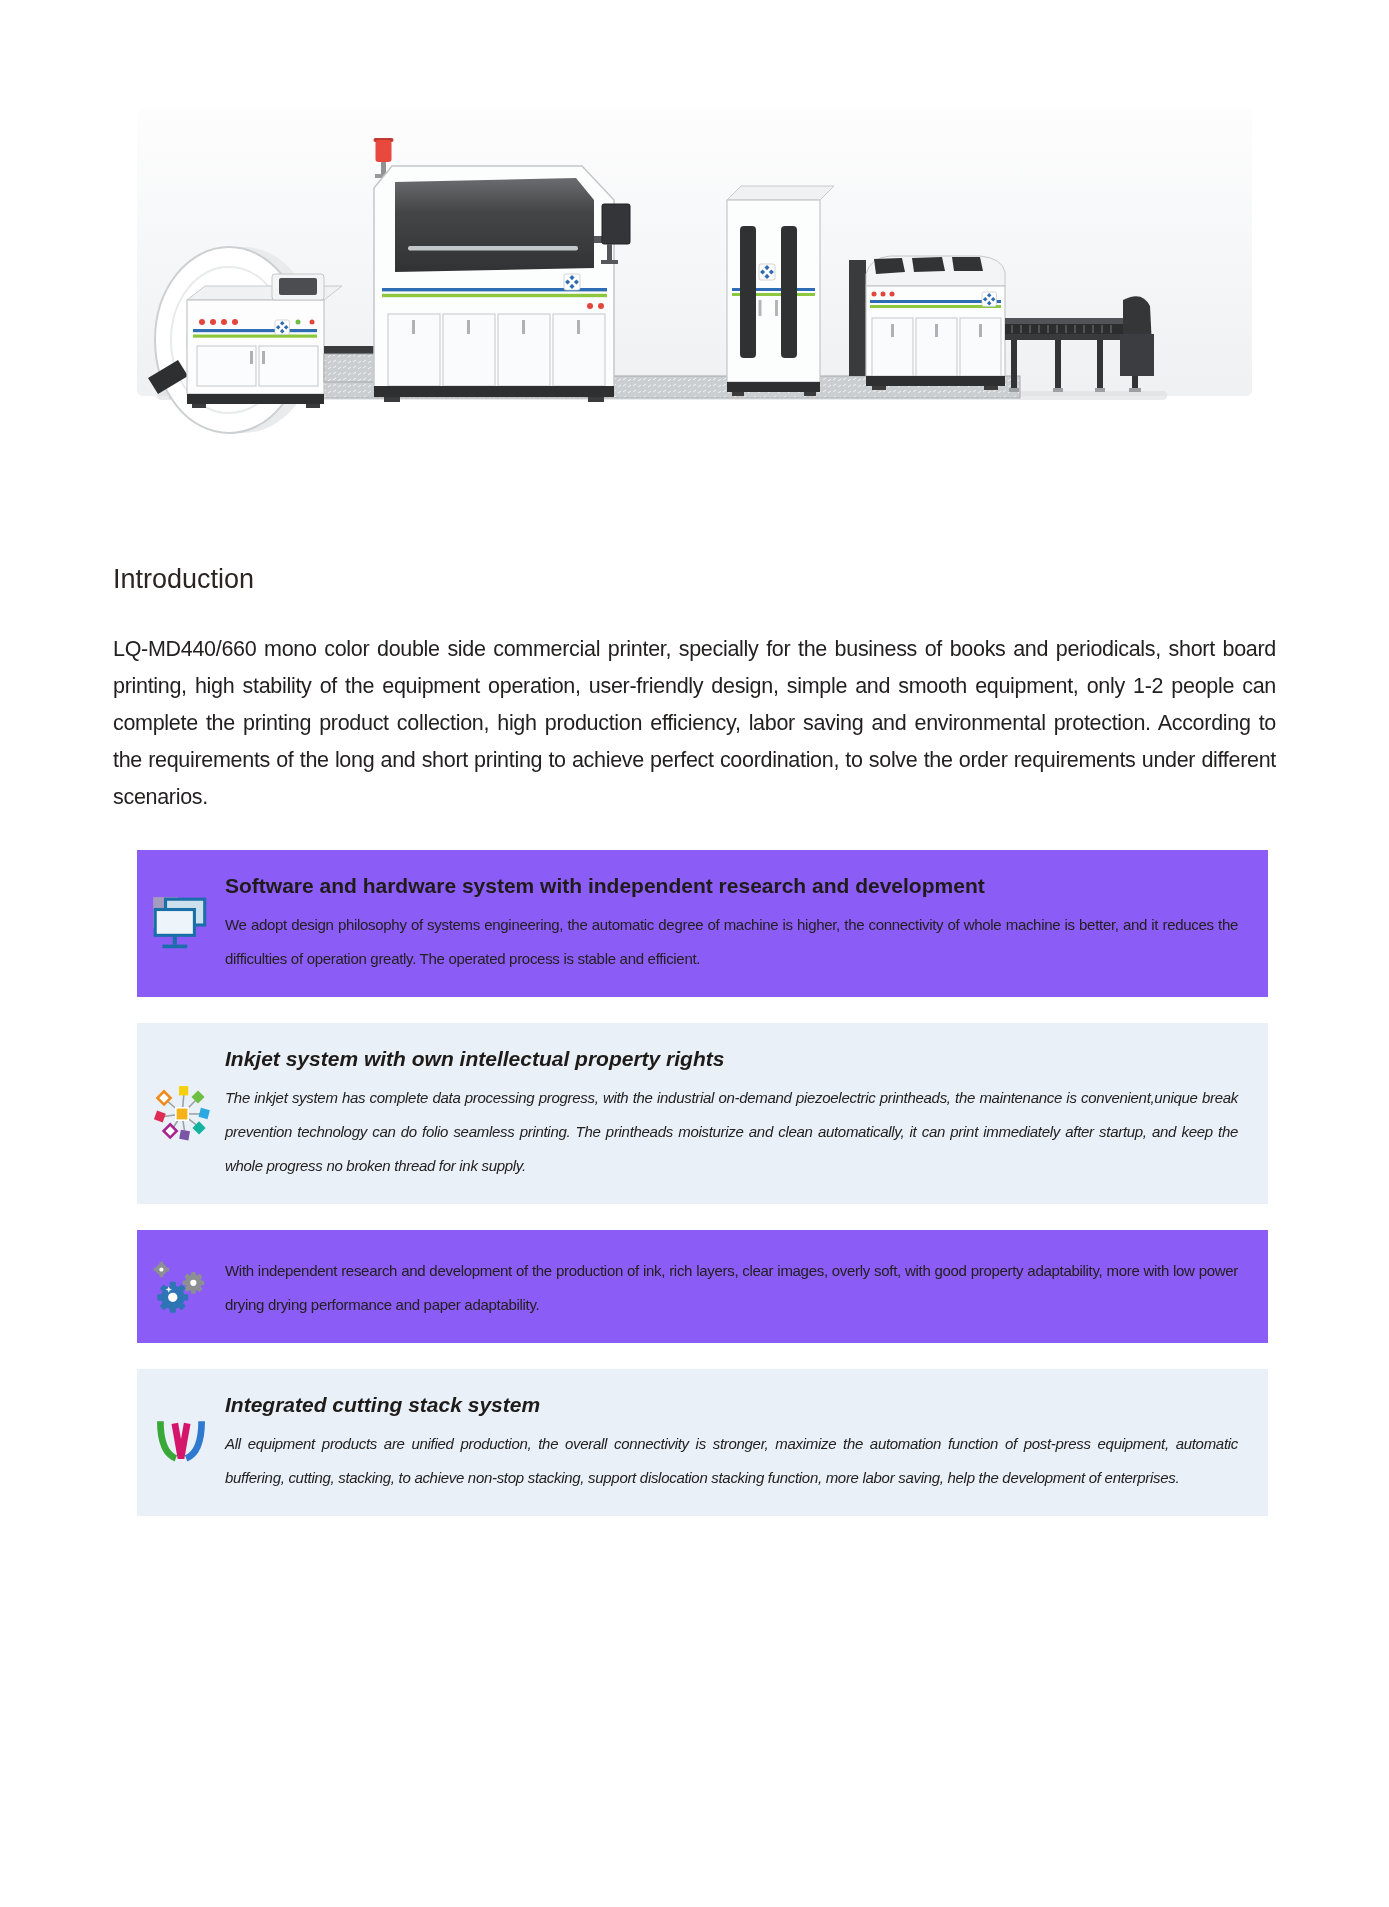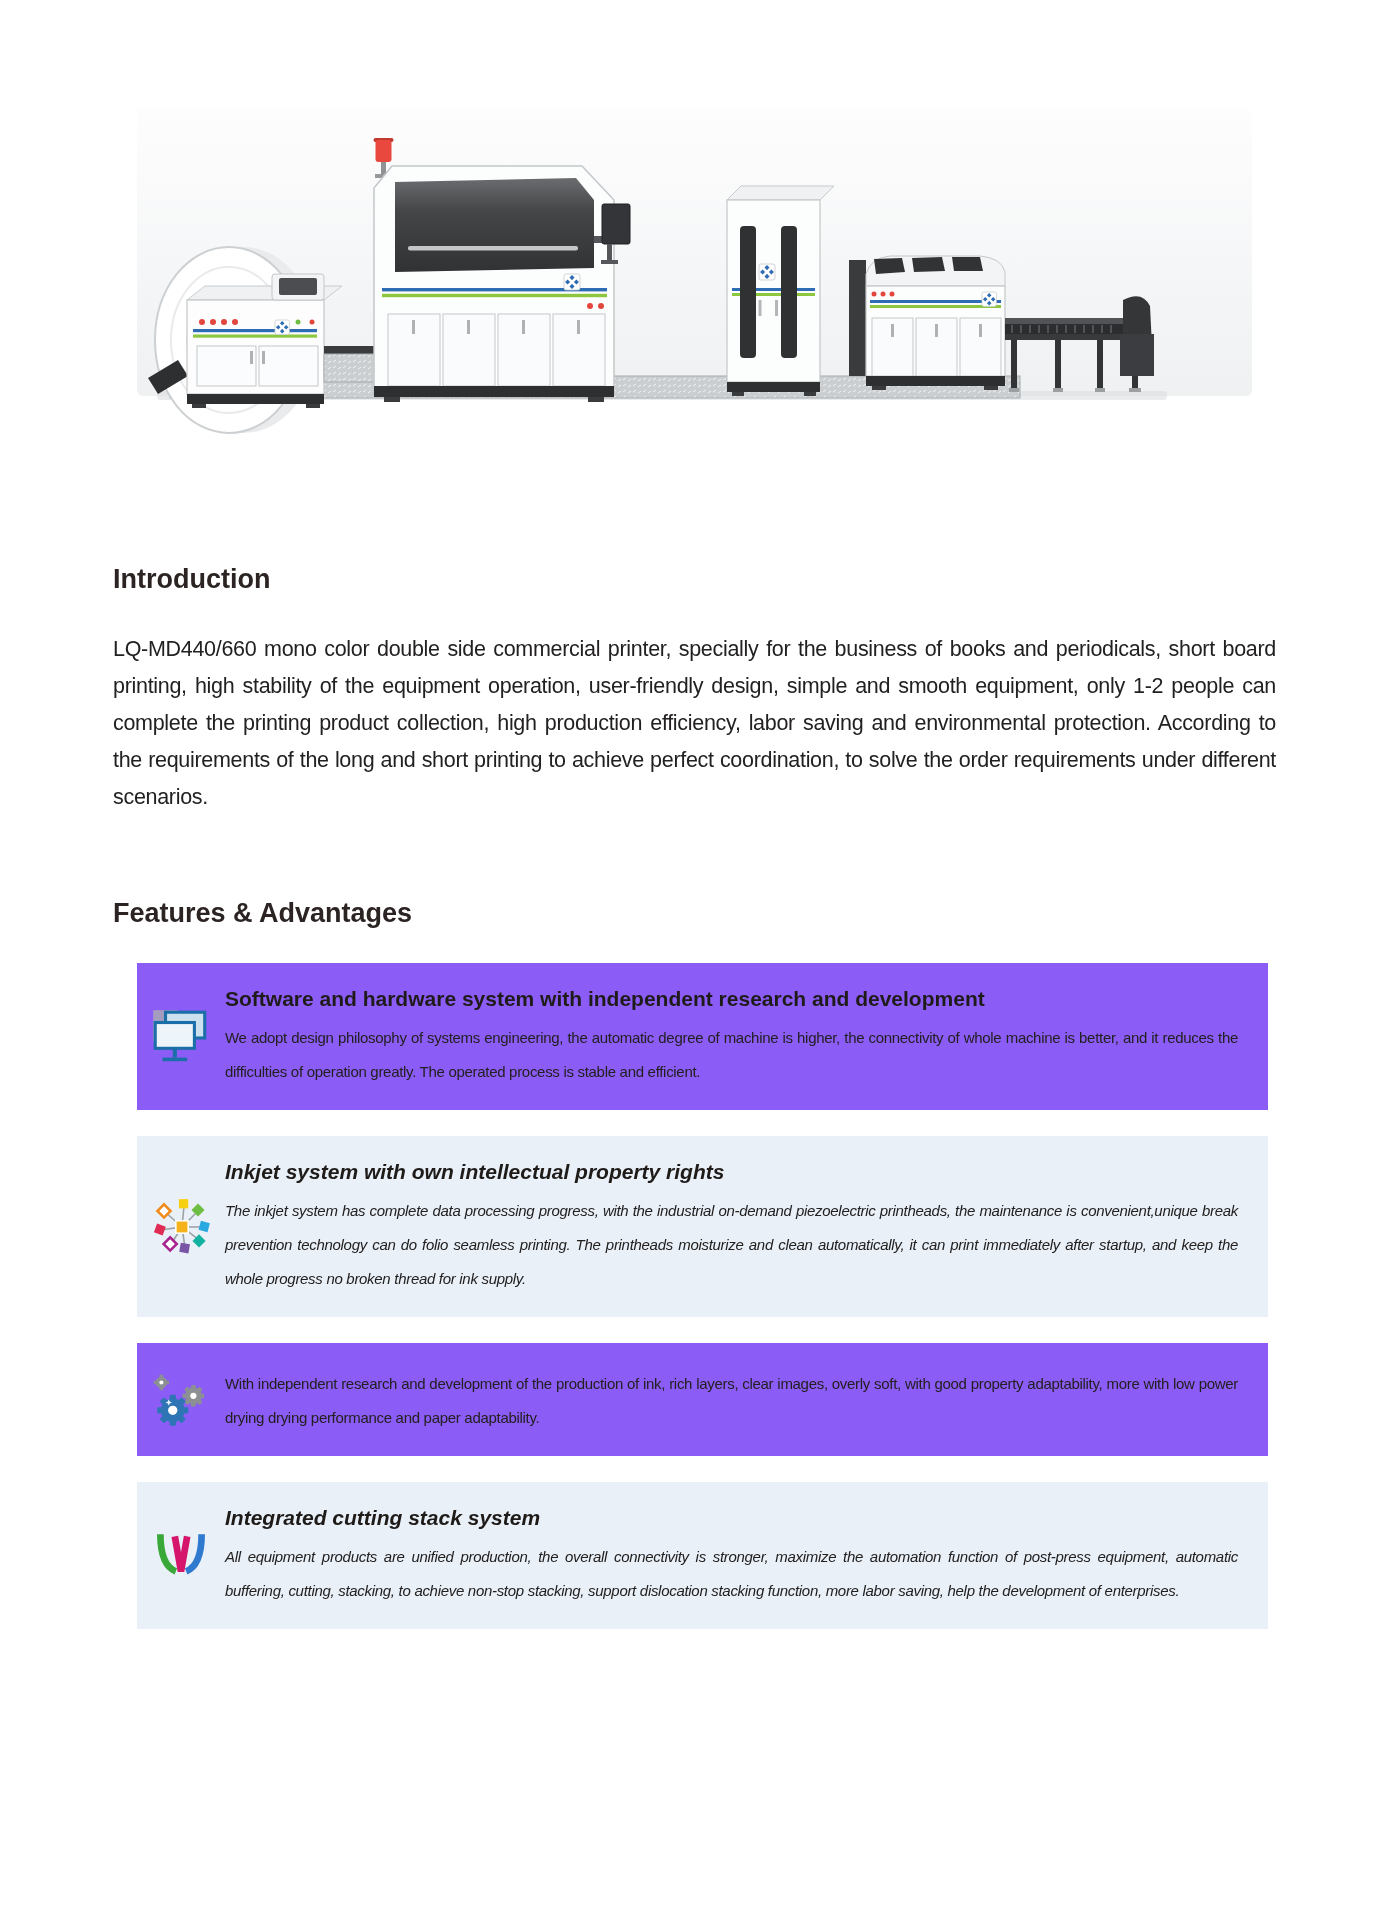--- a/index.html
+++ b/index.html
@@ -12,21 +12,21 @@
   }
   .page-title {
     margin:40px 20px 0;
     font-size:43px; font-weight:bold; text-align:center;
     color:#171211; letter-spacing:0.2px;
   }
   figure.machine { margin:88px 0 0 112px; width:1165px; height:380px; }
   section.intro { margin:96px 0 0 113px; width:1163px; }
   section.features { margin:0 0 0 0; }
   h2.sect-heading {
-    font-size:27px; font-weight:bold; color:#2b2422; margin:0;
+    font-size:27px; font-weight:normal; color:#2b2422; margin:0;
   }
   .features h2.sect-heading { margin:82px 0 0 113px; }
   .intro p {
     margin:36px 0 4px; font-size:21.5px; line-height:37px;
     text-align:justify; color:#232020; letter-spacing:-0.3px;
   }
   .feature {
     display:flex; align-items:center;
     width:1131px; margin:26px 0 0 137px;
     padding:24px 0 21px 0;
@@ -223,21 +223,20 @@
       </g>
     </svg>
   </figure>
 
   <section class="intro">
     <h2 class="sect-heading">Introduction</h2>
     <p>LQ-MD440/660 mono color double side commercial printer, specially for the business of books and periodicals, short board printing, high stability of the equipment operation, user-friendly design, simple and smooth equipment,  only 1-2 people can complete the printing product collection, high production efficiency, labor saving and environmental protection. According to the requirements of the long and short printing to achieve perfect coordination, to solve the order requirements under different scenarios.</p>
   </section>
 
   <section class="features">
-    <h2 class="sect-heading">Features &amp; Advantages</h2>
 
     <div class="feature bg-green">
       <div class="ficon">
         <svg width="66" height="66" viewBox="0 0 64 64">
           <rect x="5" y="5" width="24" height="30" fill="#a9adb0" opacity="0.8"></rect>
           <rect x="17" y="7" width="38" height="25" fill="#cde0ee" stroke="#1b6fa9" stroke-width="3"></rect>
           <rect x="7" y="17" width="38" height="25" fill="#eef5fa" stroke="#1b6fa9" stroke-width="3"></rect>
           <rect x="24" y="42" width="4" height="9" fill="#1b6fa9"></rect>
           <rect x="14" y="51" width="24" height="3.5" fill="#1b6fa9"></rect>
         </svg>

